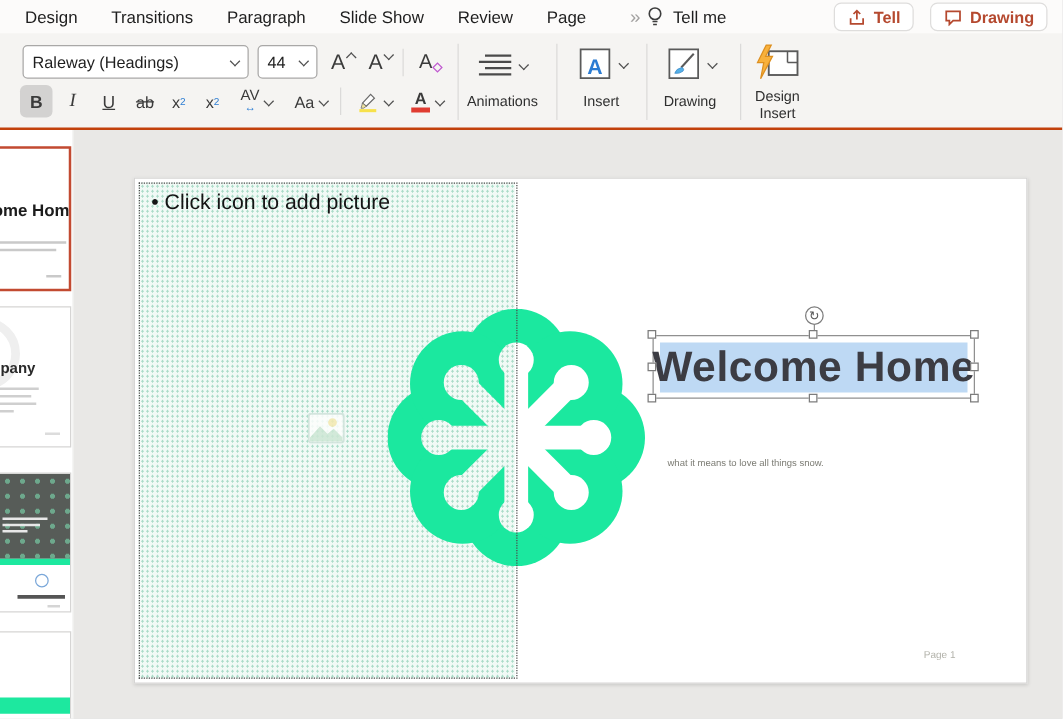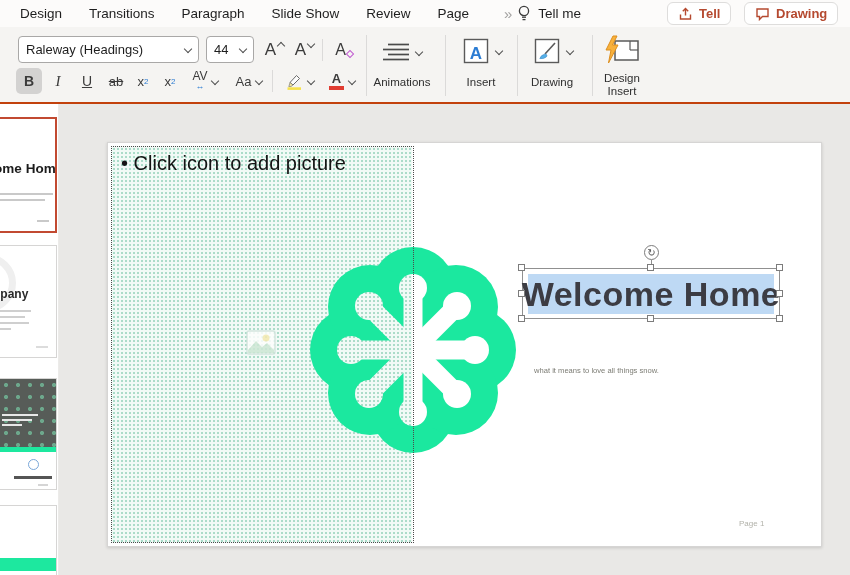--- a/index.html
+++ b/index.html
@@ -52,21 +52,21 @@
   .bar { position: absolute; background: #c9c9c9; }
 
   
   .canvas { position: absolute; left: 107px; top: 142px; width: 715px; height: 405px;
             background: #fff; border: 1px solid #d6d5d4; box-shadow: 0 1px 3px rgba(0,0,0,.15); }
   .pic-placeholder { position: absolute; left: 3px; top: 3px; width: 301px; height: 397px;
             border: 1.3px dotted #4b4b4b; border-right: none;
             background-color: #f1faf6;
             background-image: radial-gradient(#abdcc9 0.9px, rgba(0,0,0,0) 1px);
             background-size: 4px 4px; }
-  .ph-label { position: absolute; left: 9px; top: 5px; font-size: 20px; color: #141414; }
+  .ph-label { position: absolute; left: 9px; top: 5px; font-size: 17px; color: #141414; }
   .ph-divider { position: absolute; left: 305px; top: 3px; height: 397px; width: 0;
             border-left: 1.4px dotted #4b4b4b; z-index: 3; }
   .flower { position: absolute; left: 202px; top: 104px; z-index: 2; }
   .pic-icon { position: absolute; left: 138px; top: 187px; z-index: 1; opacity: .85; }
 
   .sel-box { position: absolute; left: 414px; top: 125px; width: 258px; height: 51px;
              border: 1px solid #909090; z-index: 4; }
   .sel-highlight { position: absolute; left: 420px; top: 131px; width: 246px; height: 40px;
              background: #bed9f4; z-index: 4; display: flex; align-items: center;
              justify-content: center; }

